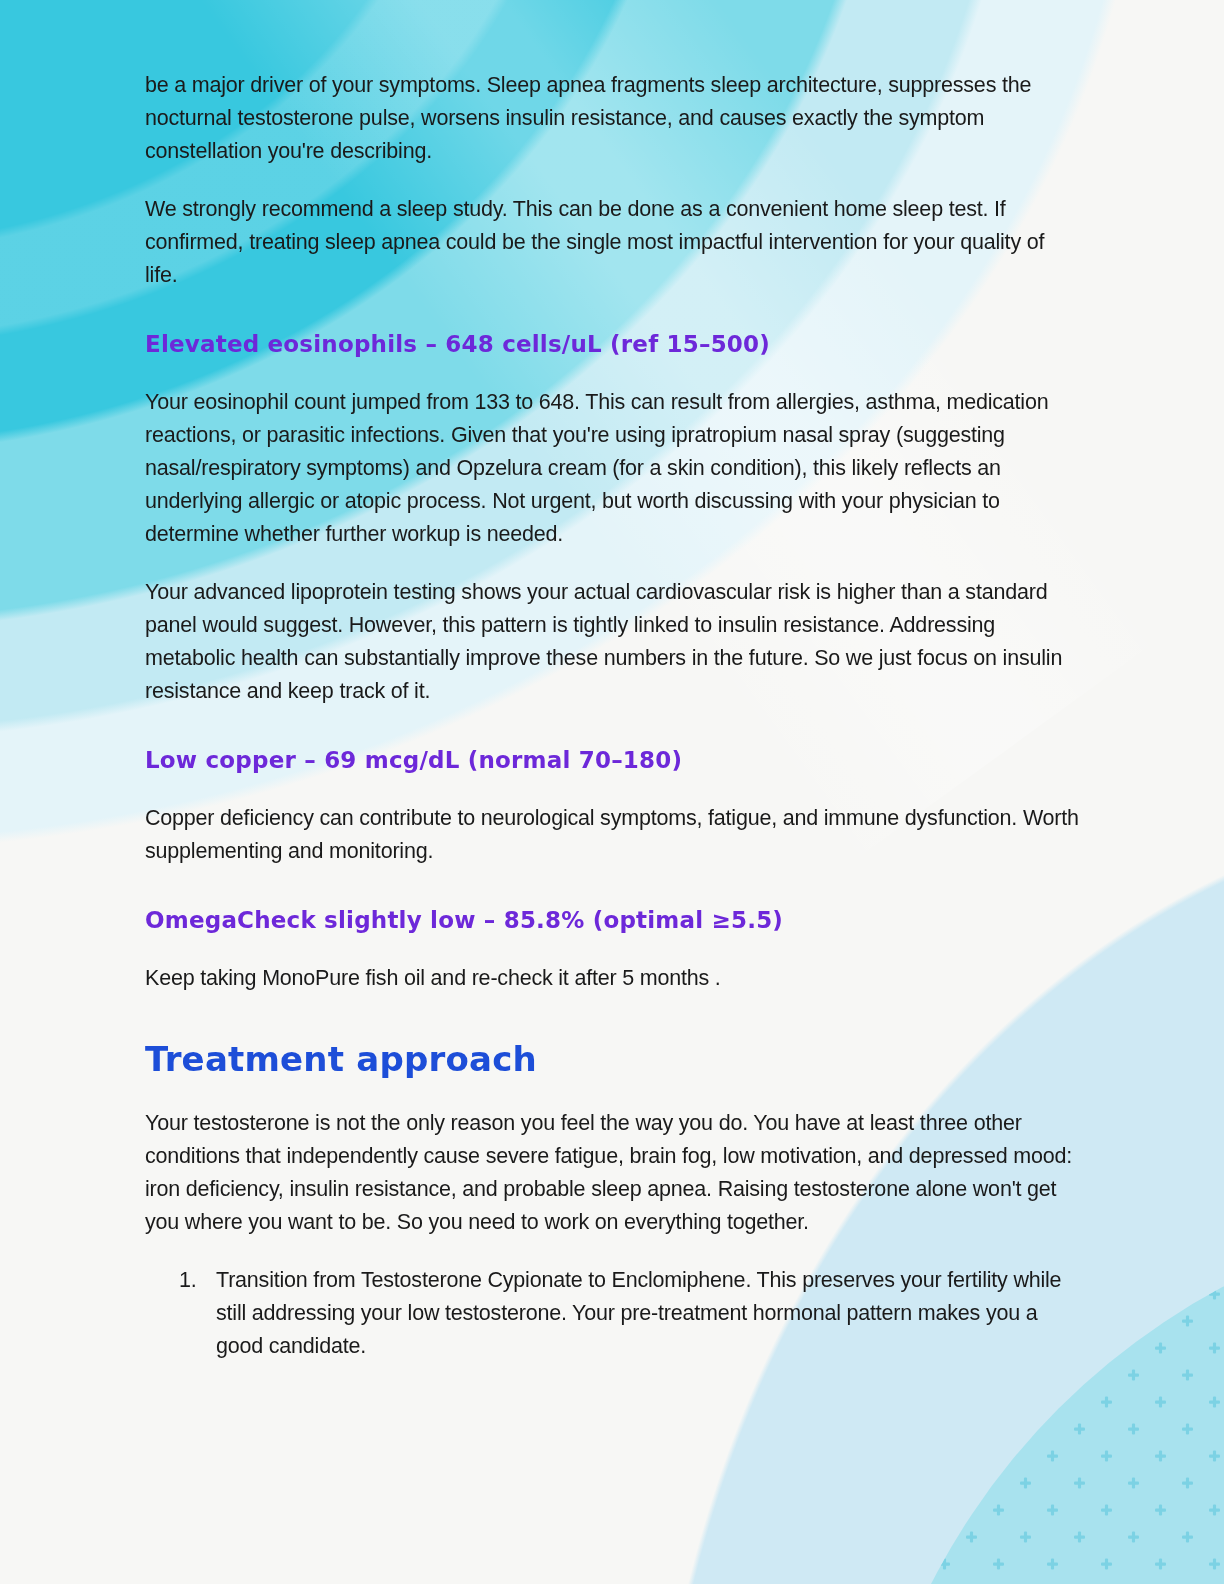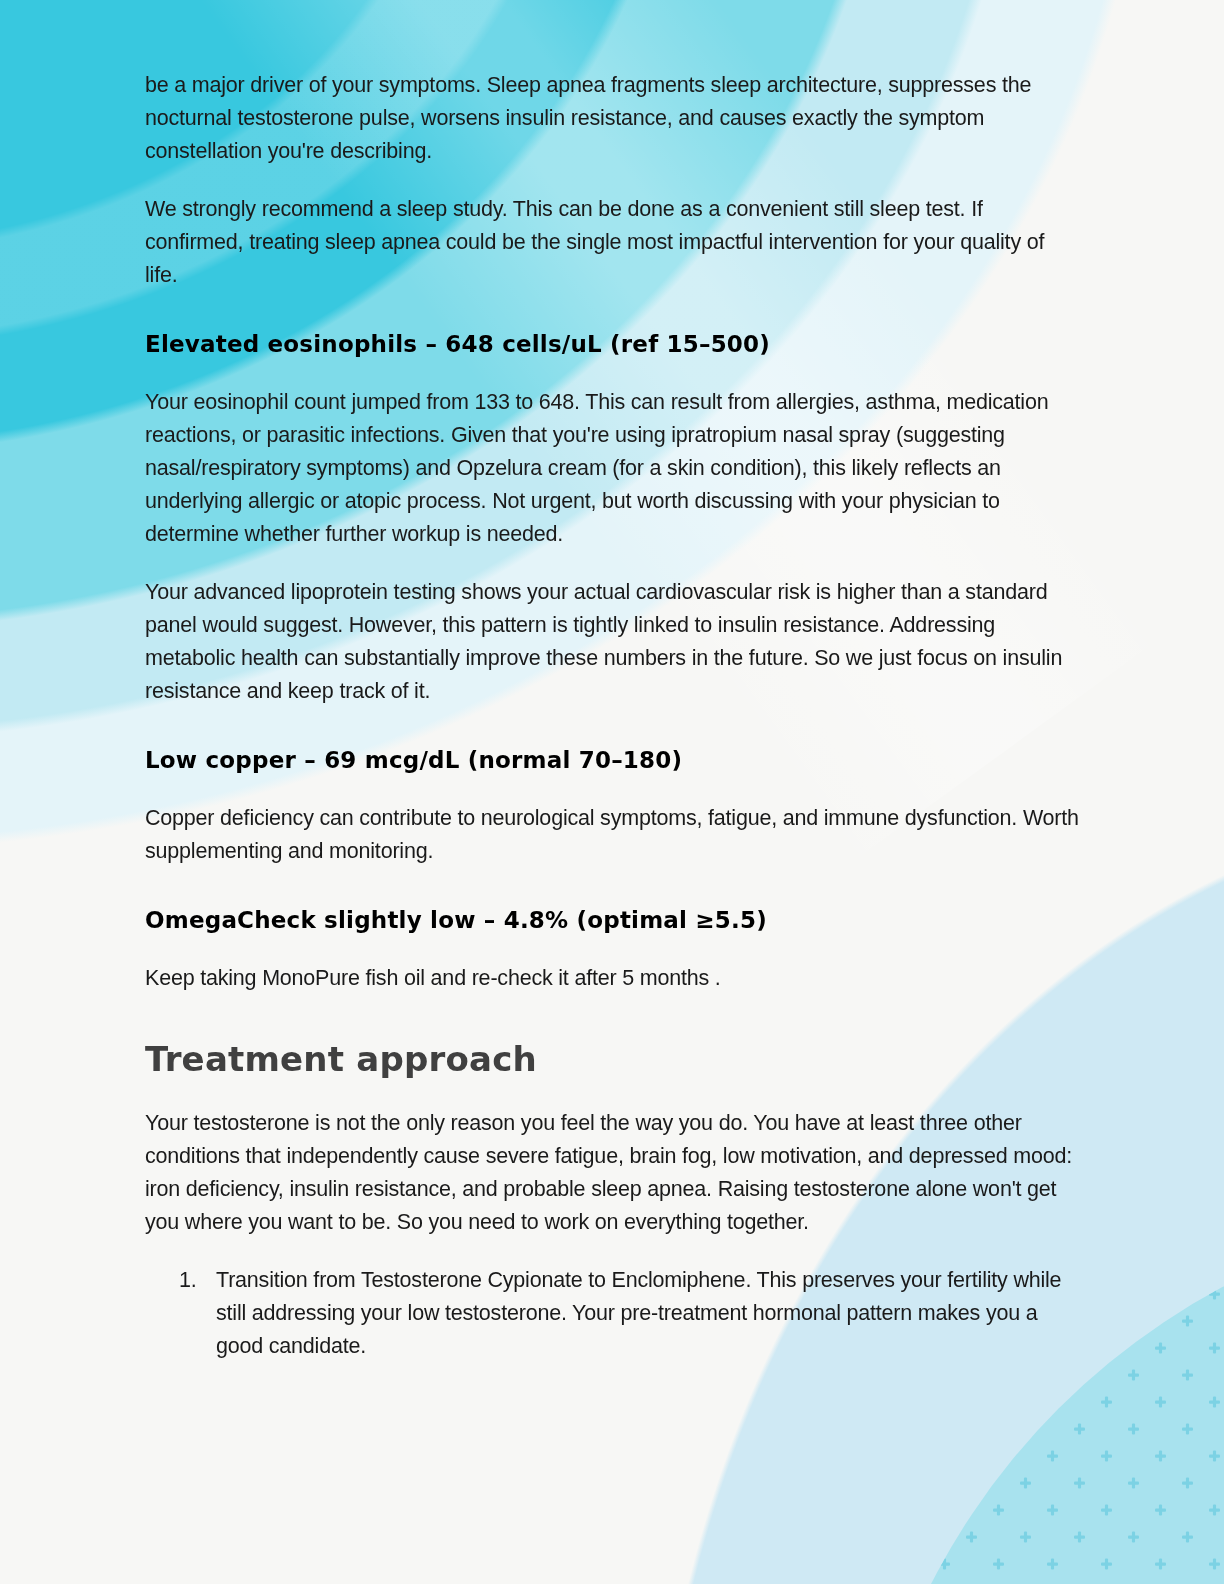--- a/index.html
+++ b/index.html
@@ -42,23 +42,23 @@
     display:flex; align-items:center; justify-content:center; }
   .logo-mark svg { display:block; }
   .brand-name { font-family:"DejaVu Sans", sans-serif; font-weight:bold;
     font-size:33px; color:var(--brand-navy); letter-spacing:0.2px; }
 
   
   .content { position:relative; z-index:10; margin:0 142px 0 145px; padding-top:69px;
     color:var(--text); }
   .content p { margin:0 0 25px 0; font-size:21.5px; line-height:33px; letter-spacing:-0.2px; }
   .content h3 { font-family:"DejaVu Sans", sans-serif; font-weight:bold;
-    font-size:23px; line-height:30px; letter-spacing:0.2px; margin:37px 0 27px 0; color:#000000; }
+    font-size:23px; line-height:30px; letter-spacing:0.2px; margin:37px 0 27px 0; color:#6d28d9; }
   .content h1 { font-family:"DejaVu Sans", sans-serif; font-weight:bold;
-    font-size:34px; line-height:44px; letter-spacing:0.2px; margin:42px 0 26px 0; color:#404040; }
+    font-size:34px; line-height:44px; letter-spacing:0.2px; margin:42px 0 26px 0; color:#1d4ed8; }
 
   ol.numbered { list-style:none; margin:6px 0 0 0; padding:0 0 0 34px; }
   ol.numbered li { display:flex; font-size:21.5px; line-height:33px; letter-spacing:-0.2px; }
   ol.numbered .li-num { flex:0 0 37px; }
   ol.numbered .li-text { flex:1; }
 </style>
 </head>
 <body>
 
 <div class="page">
@@ -81,33 +81,33 @@
   </svg>
 
   <div class="bg-top-left"></div>
   <div class="wave-streak"></div>
 
 
   <div class="content">
 
     <p>be a major driver of your symptoms. Sleep apnea fragments sleep architecture, suppresses the nocturnal testosterone pulse, worsens insulin resistance, and causes exactly the symptom constellation you're describing.</p>
 
-    <p>We strongly recommend a sleep study. This can be done as a convenient still sleep test. If confirmed, treating sleep apnea could be the single most impactful intervention for your quality of life.</p>
+    <p>We strongly recommend a sleep study. This can be done as a convenient home sleep test. If confirmed, treating sleep apnea could be the single most impactful intervention for your quality of life.</p>
 
     <h3>Elevated eosinophils – 648 cells/uL (ref 15–500)</h3>
 
     <p>Your eosinophil count jumped from 133 to 648. This can result from allergies, asthma, medication reactions, or parasitic infections. Given that you're using ipratropium nasal spray (suggesting nasal/respiratory symptoms) and Opzelura cream (for a skin condition), this likely reflects an underlying allergic or atopic process. Not urgent, but worth discussing with your physician to determine whether further workup is needed.</p>
 
     <p>Your advanced lipoprotein testing shows your actual cardiovascular risk is higher than a standard panel would suggest. However, this pattern is tightly linked to insulin resistance. Addressing metabolic health can substantially improve these numbers in the future. So we just focus on insulin resistance and keep track of it.</p>
 
     <h3>Low copper – 69 mcg/dL (normal 70–180)</h3>
 
     <p>Copper deficiency can contribute to neurological symptoms, fatigue, and immune dysfunction. Worth supplementing and monitoring.</p>
 
-    <h3>OmegaCheck slightly low – 4.8% (optimal ≥5.5)</h3>
+    <h3>OmegaCheck slightly low – 85.8% (optimal ≥5.5)</h3>
 
     <p>Keep taking MonoPure fish oil and re-check it after 5 months .</p>
 
     <h1>Treatment approach</h1>
 
     <p>Your testosterone is not the only reason you feel the way you do. You have at least three other conditions that independently cause severe fatigue, brain fog, low motivation, and depressed mood: iron deficiency, insulin resistance, and probable sleep apnea. Raising testosterone alone won't get you where you want to be. So you need to work on everything together.</p>
 
     <ol class="numbered">
       <li>
         <span class="li-num">1.</span>

